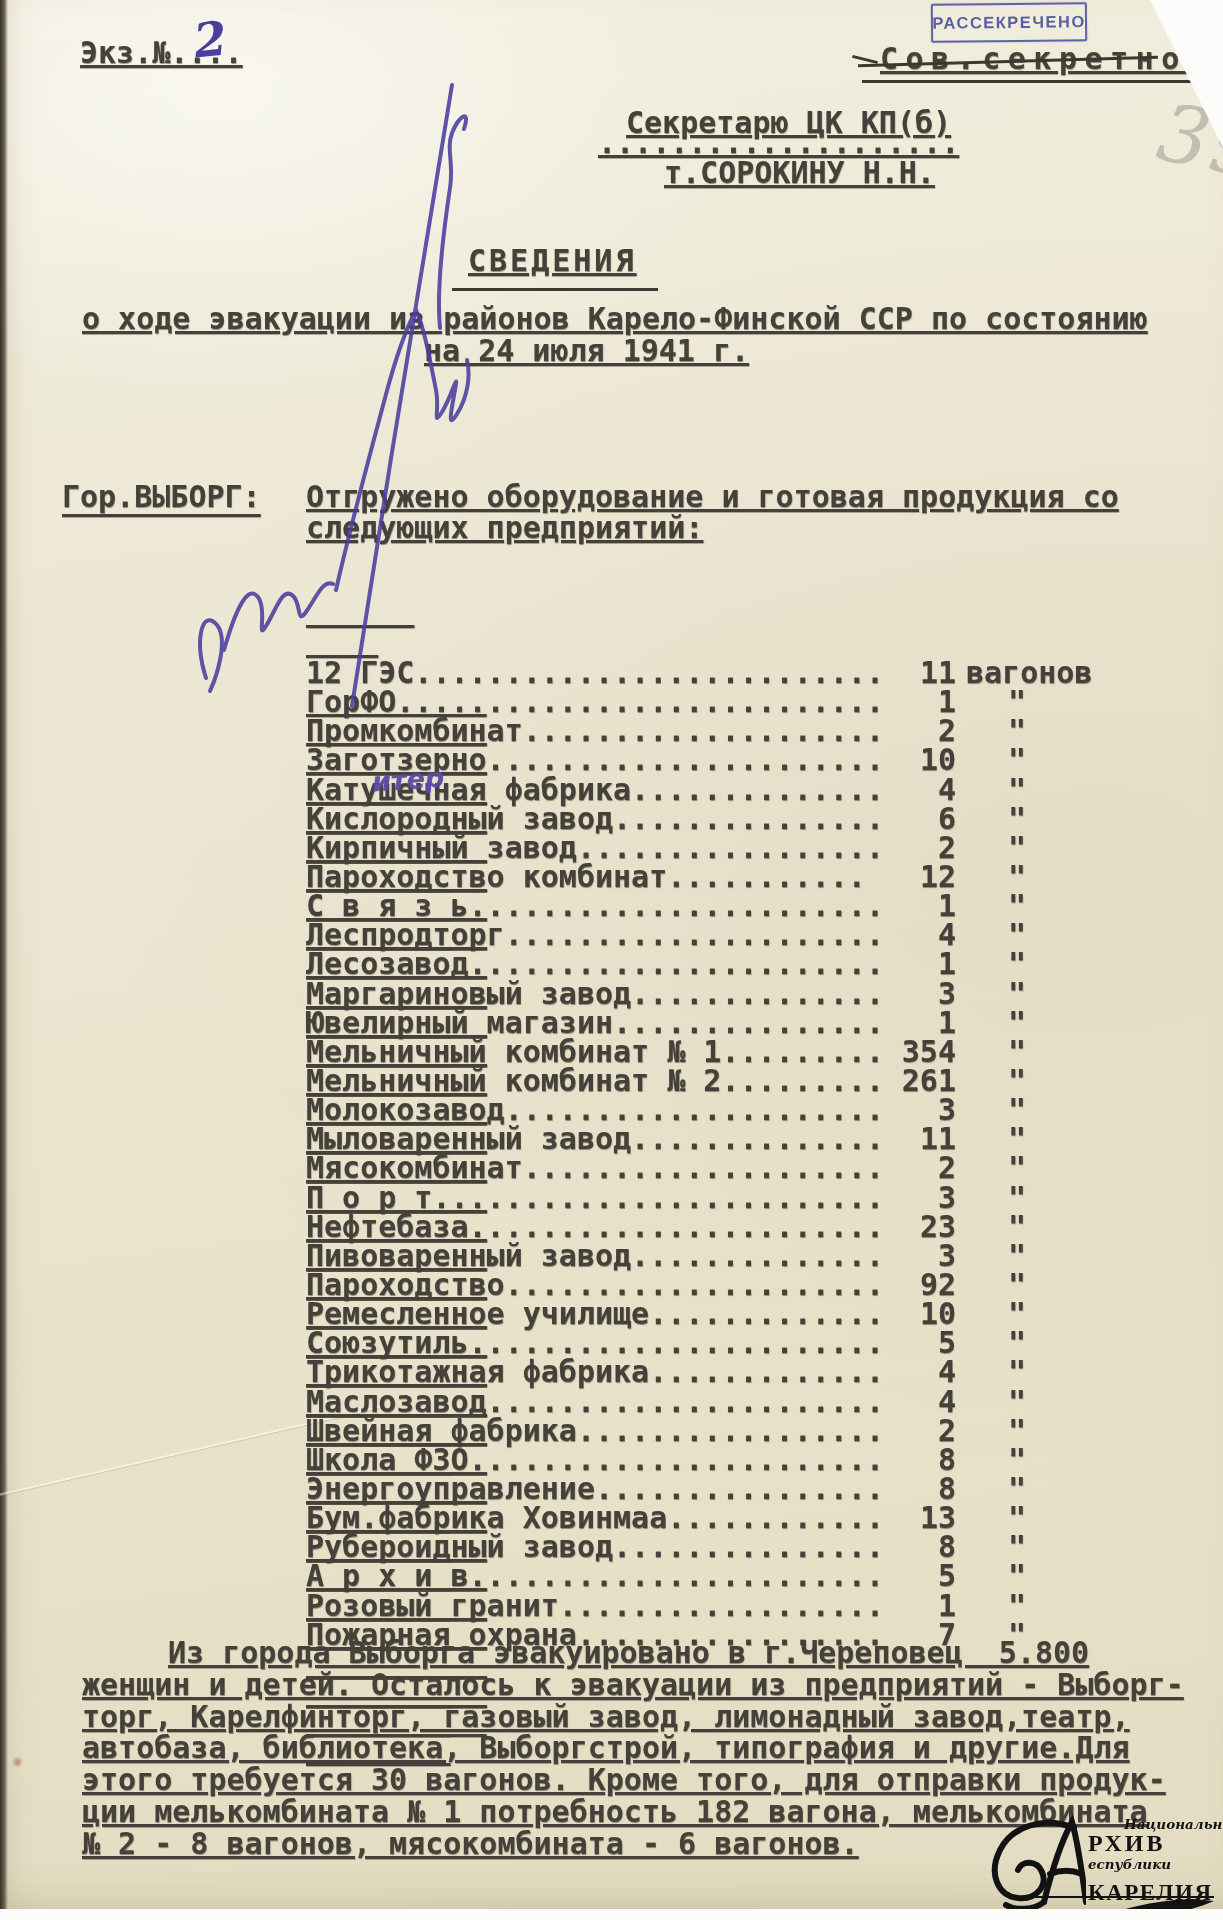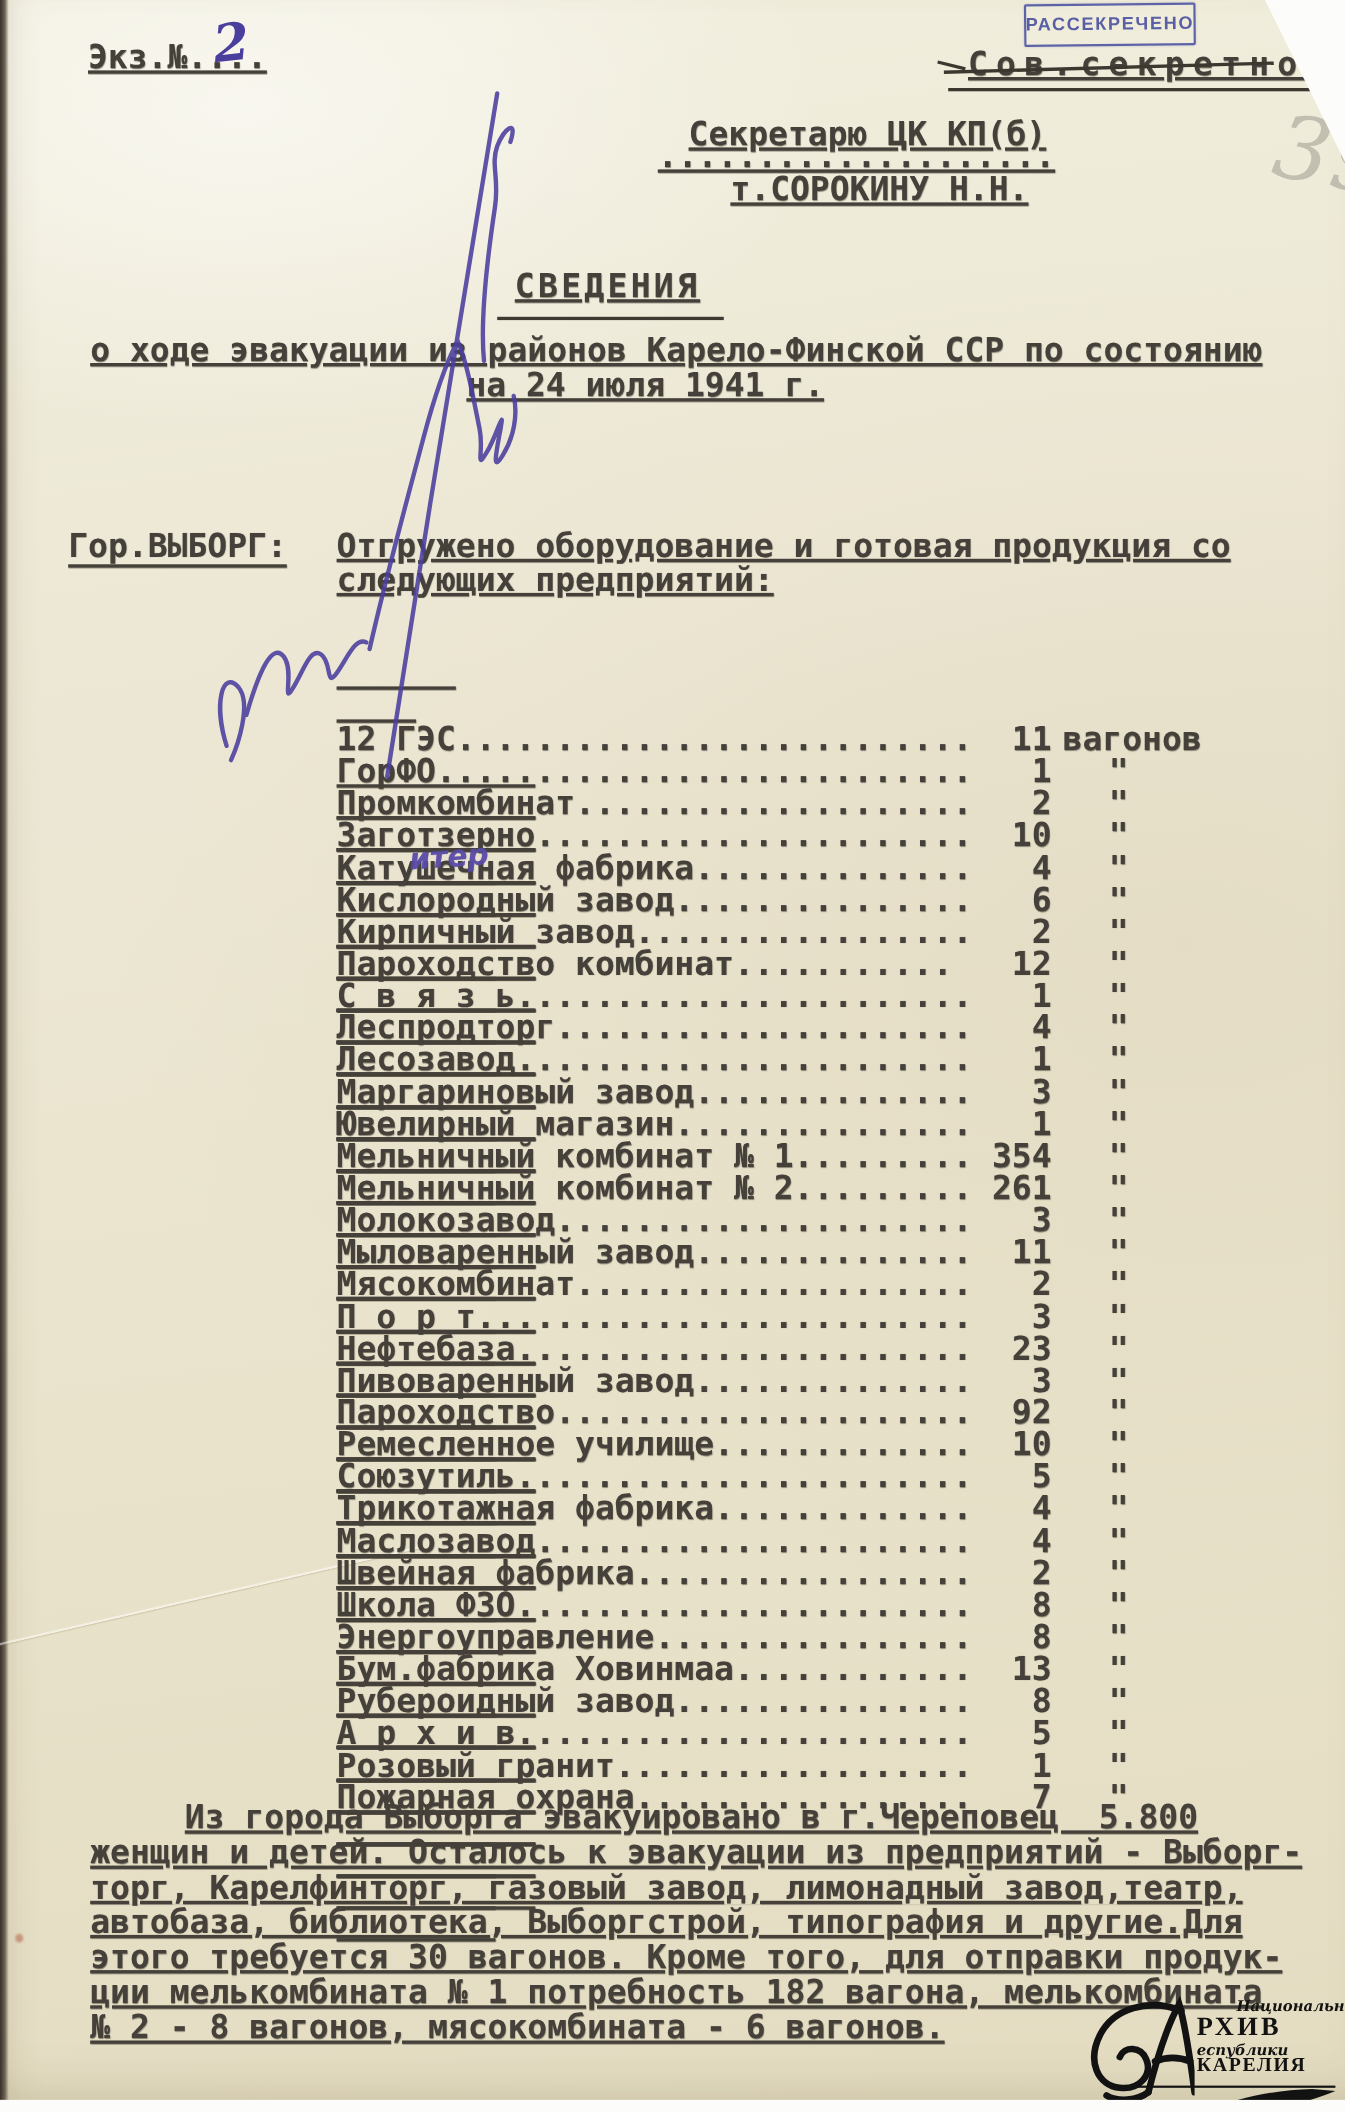--- a/index.html
+++ b/index.html
@@ -53,21 +53,21 @@
   #signature{position:absolute;left:140px;top:30px;pointer-events:none;}
   
   #watermark{position:absolute;left:986px;top:1812px;width:237px;height:106px;color:#121212;}
   #wm-letter{position:absolute;left:0;top:2px;}
   .wm-text{position:absolute;left:102px;font-family:"DejaVu Serif",serif;color:#121212;}
   .wm-it{font-style:italic;font-weight:bold;font-size:13.5px;line-height:13.5px;}
   .wm-big{font-family:"Liberation Serif",serif;font-weight:bold;}
   #wm-l1{top:6px;margin-left:36px;}
   #wm-l2{top:18px;font-size:24px;line-height:27px;letter-spacing:3px;}
   #wm-l3{top:46px;}
-  #wm-l4{top:54px;font-size:18px;line-height:23px;letter-spacing:1.5px;}
+  #wm-l4{top:69px;font-size:23px;line-height:23px;letter-spacing:1.5px;}
   #wm-rule{position:absolute;left:30px;top:84px;width:198px;height:2px;background:#121212;}
   #wm-feather{position:absolute;left:112px;top:85px;}
 </style>
 </head>
 <body>
 
 <div id="page">
   <div id="paper">
     <div class="scan-edge"></div>
     <div class="crease"></div>

